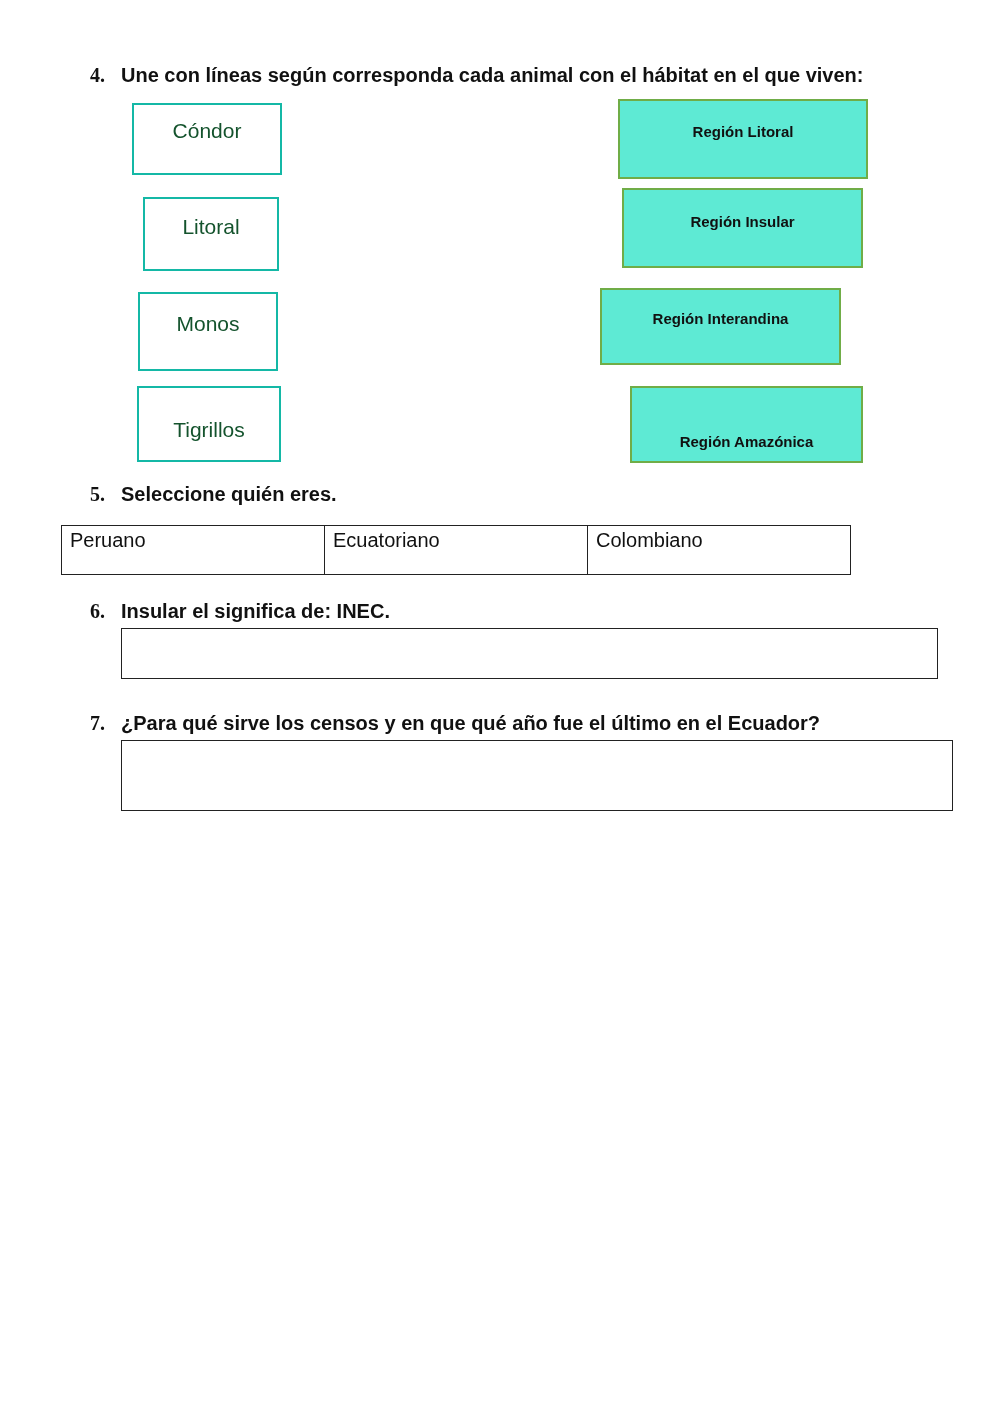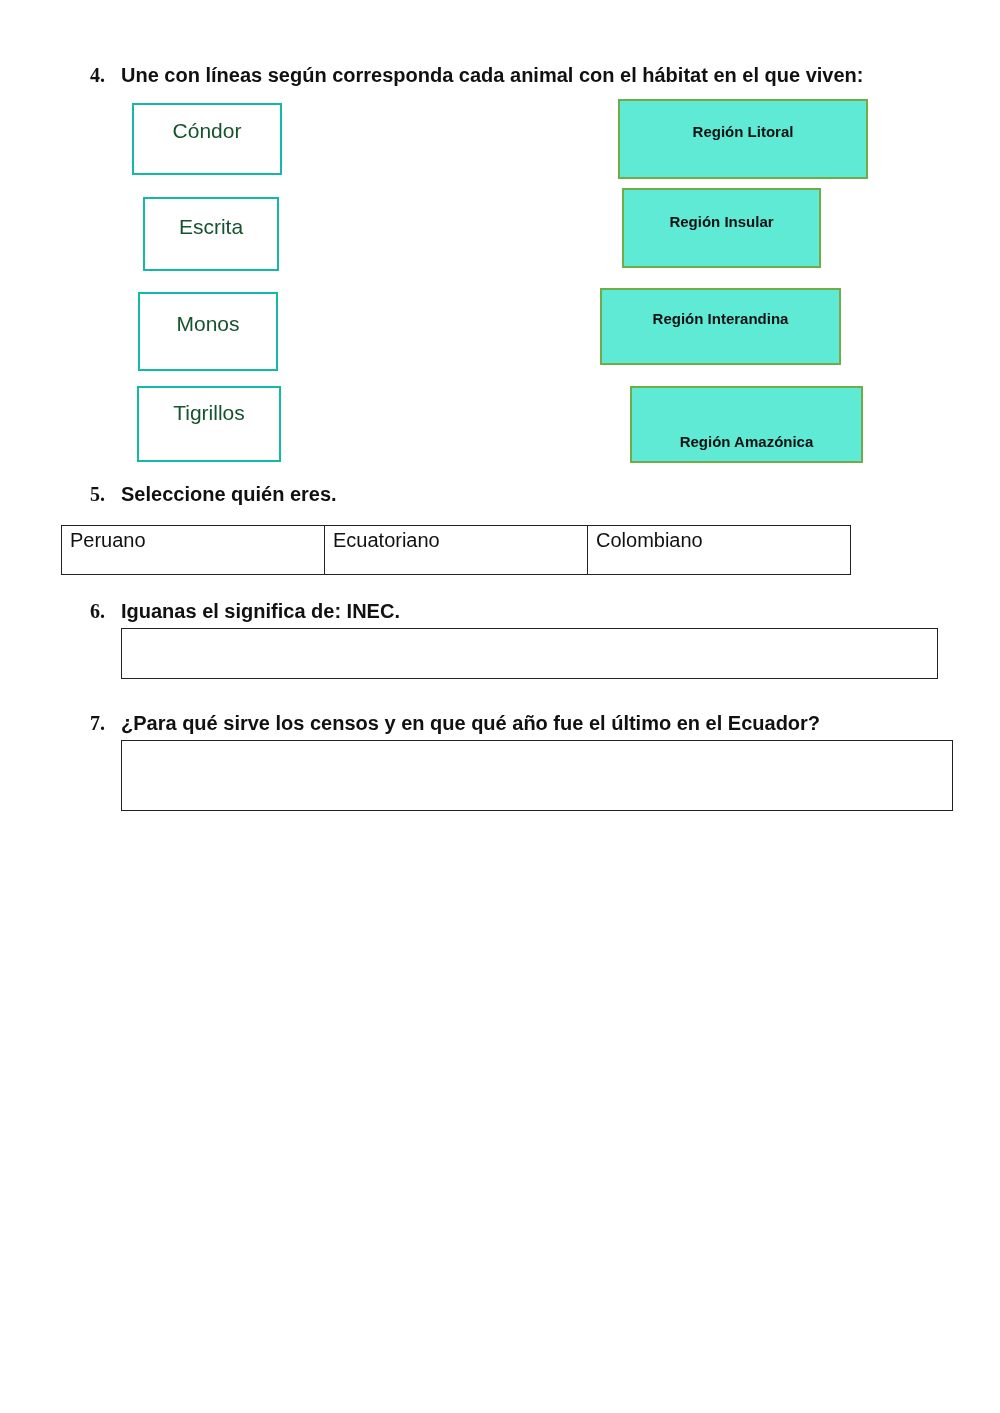--- a/index.html
+++ b/index.html
@@ -36,33 +36,33 @@
 <body>
 
 <div class="q-title" style="left:90px; top:64px; font-size:20px;">
   <span class="q-num" style="width:31px;">4.</span><span class="q-text">Une con líneas según corresponda cada animal con el hábitat en el que viven:</span>
 </div>
 
 <div class="animal-box" style="left:132px; top:103px; width:150px; height:72px; padding-top:14px;">
   <span>Cóndor</span>
 </div>
 <div class="animal-box" style="left:143px; top:197px; width:136px; height:74px; padding-top:16px;">
-  <span>Escrita</span>
+  <span>Litoral</span>
 </div>
 <div class="animal-box" style="left:138px; top:292px; width:140px; height:79px; padding-top:18px;">
   <span>Monos</span>
 </div>
-<div class="animal-box" style="left:137px; top:386px; width:144px; height:76px; padding-top:13px;">
+<div class="animal-box" style="left:137px; top:386px; width:144px; height:76px; padding-top:30px;">
   <span>Tigrillos</span>
 </div>
 
 <div class="region-box" style="left:618px; top:99px; width:250px; height:80px; padding-top:22px;">
   <span>Región Litoral</span>
 </div>
-<div class="region-box" style="left:622px; top:188px; width:199px; height:80px; padding-top:23px;">
+<div class="region-box" style="left:622px; top:188px; width:241px; height:80px; padding-top:23px;">
   <span>Región Insular</span>
 </div>
 <div class="region-box" style="left:600px; top:288px; width:241px; height:77px; padding-top:20px;">
   <span>Región Interandina</span>
 </div>
 <div class="region-box" style="left:630px; top:386px; width:233px; height:77px; padding-top:45px;">
   <span>Región Amazónica</span>
 </div>
 
 <div class="q-title" style="left:90px; top:483px; font-size:20px;">
@@ -73,20 +73,20 @@
   <tbody>
       <tr>
     <td>Peruano</td>
     <td>Ecuatoriano</td>
     <td>Colombiano</td>
   </tr>
 </tbody>
   </table>
 
 <div class="q-title" style="left:90px; top:600px; font-size:20px;">
-  <span class="q-num" style="width:31px;">6.</span><span class="q-text">Iguanas el significa de:  INEC.</span>
+  <span class="q-num" style="width:31px;">6.</span><span class="q-text">Insular el significa de:  INEC.</span>
 </div>
 <div class="answer-box" style="left:121px; top:628px; width:817px; height:51px;"></div>
 
 <div class="q-title" style="left:90px; top:712px; font-size:20px;">
   <span class="q-num" style="width:31px;">7.</span><span class="q-text">¿Para qué sirve los censos y en que qué año fue el último en el Ecuador?</span>
 </div>
 <div class="answer-box" style="left:121px; top:740px; width:832px; height:71px;"></div>
 
 </body></html>

